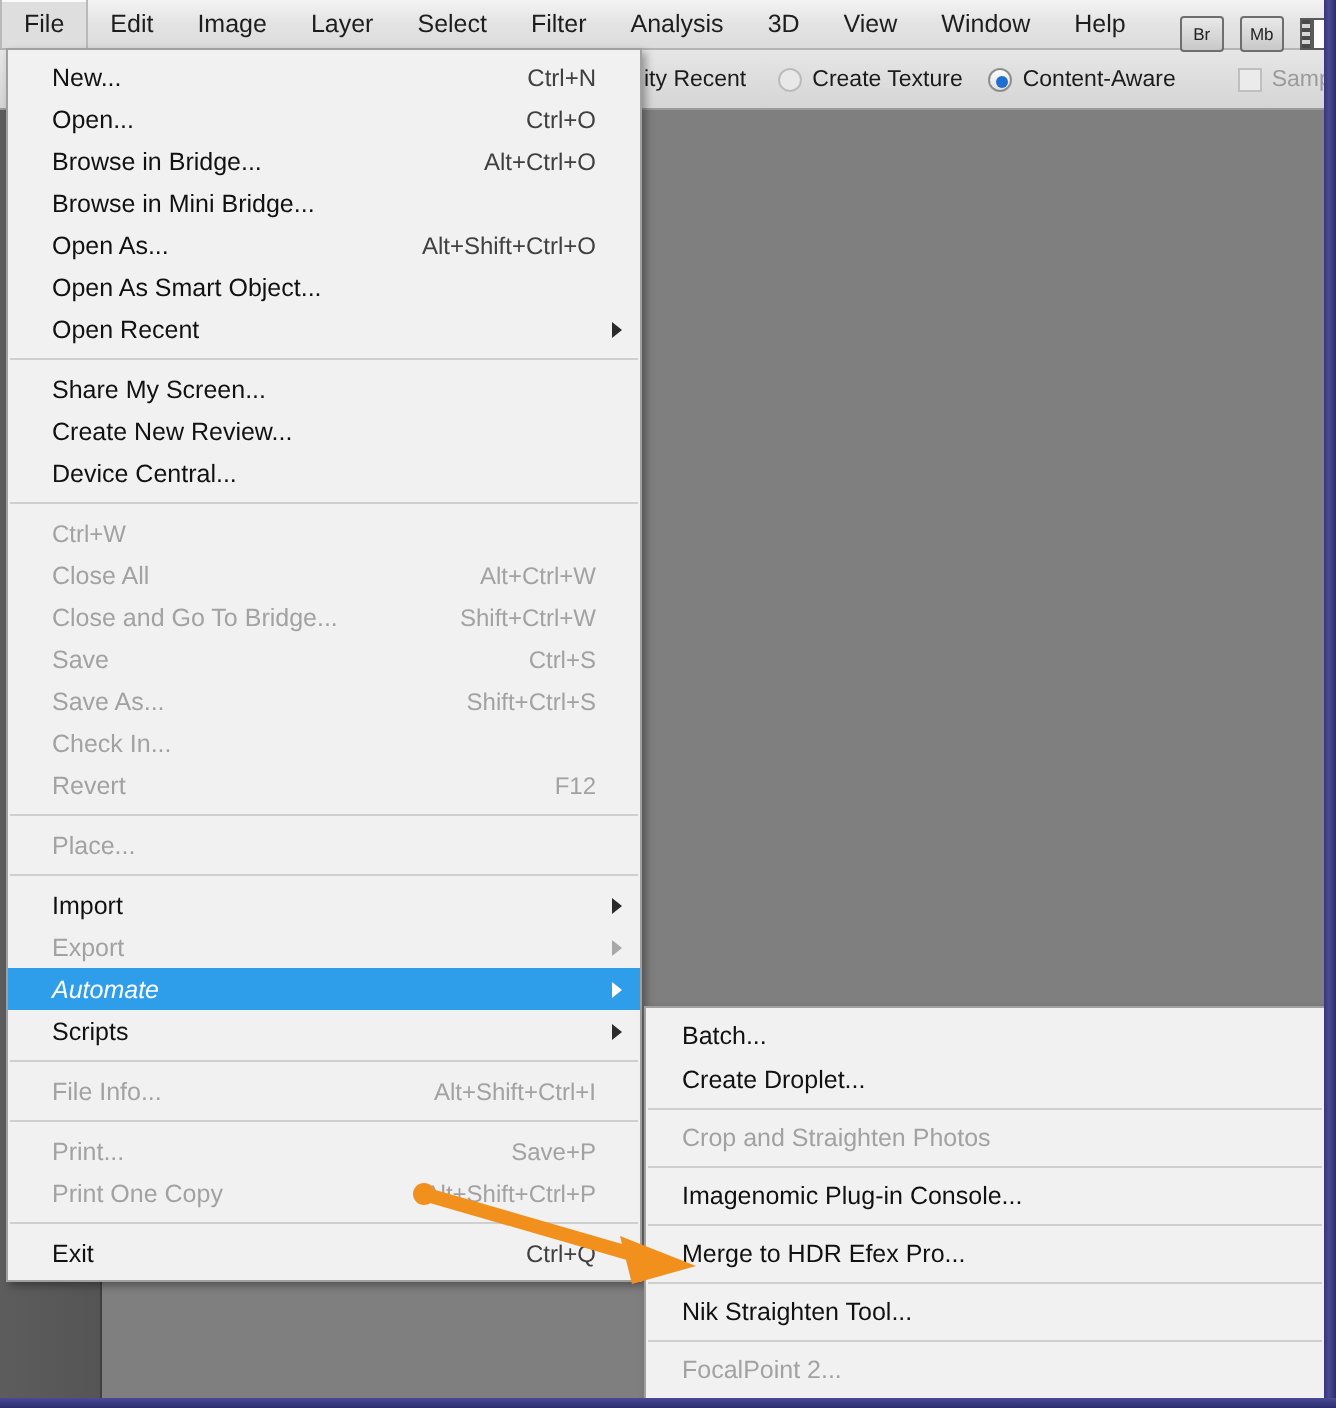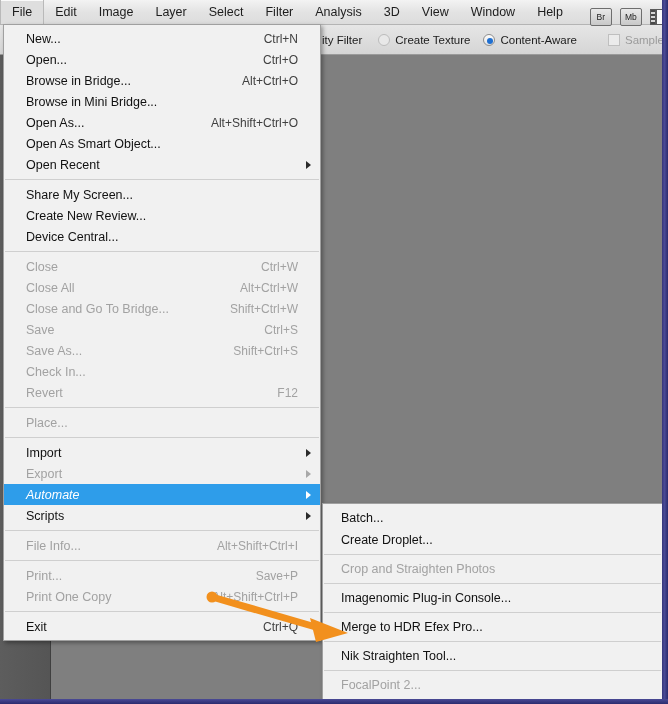--- a/index.html
+++ b/index.html
@@ -107,21 +107,21 @@
 </head>
 <body>
 
 <div id="app-frame">
 
   <div id="toolpanel"></div>
   <div id="canvas"></div>
 
   <div id="optionsbar">
     <div style="width:322px;flex:none;"></div>
-    <span class="ob-text">ity Filter</span>
+    <span class="ob-text">ity Recent</span>
     <div style="width:16px;flex:none;"></div>
     <div class="ob-group">
       <span class="radio dim"></span>
       <span class="ob-text">Create Texture</span>
     </div>
     <div class="ob-group">
       <span class="radio on"></span>
       <span class="ob-text">Content-Aware</span>
     </div>
     <div class="ob-sep"></div>
@@ -191,21 +191,20 @@
         <span class="label">Share My Screen...</span>
       </div>
       <div class="mi">
         <span class="label">Create New Review...</span>
       </div>
       <div class="mi">
         <span class="label">Device Central...</span>
       </div>
       <div class="sep"></div>
       <div class="mi disabled">
-        <span class="label">Close</span>
         <span class="accel">Ctrl+W</span>
       </div>
       <div class="mi disabled">
         <span class="label">Close All</span>
         <span class="accel">Alt+Ctrl+W</span>
       </div>
       <div class="mi disabled">
         <span class="label">Close and Go To Bridge...</span>
         <span class="accel">Shift+Ctrl+W</span>
       </div>

